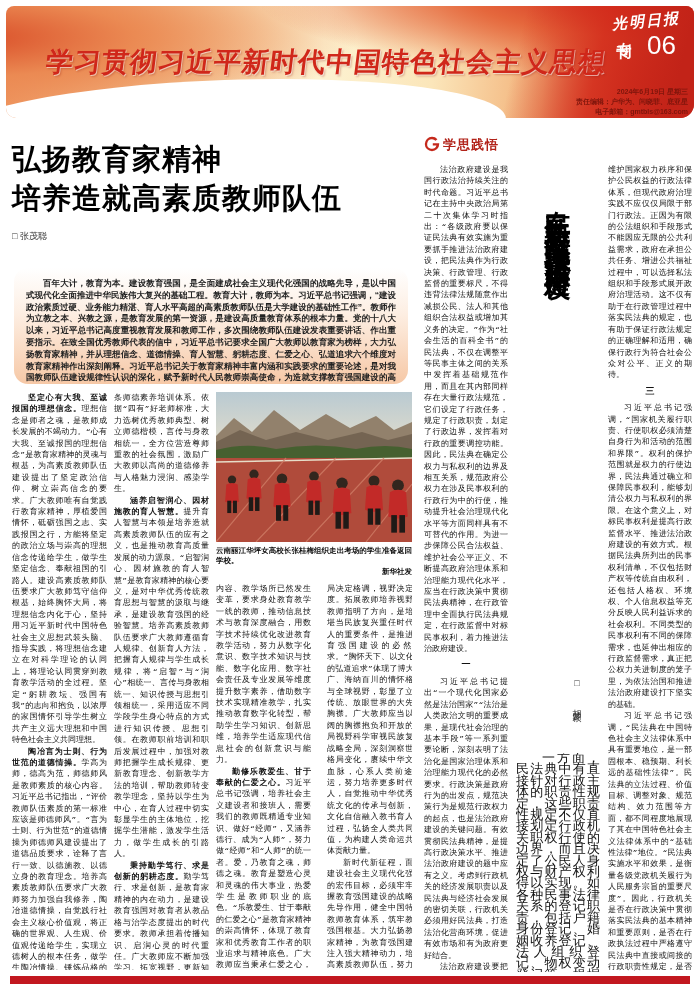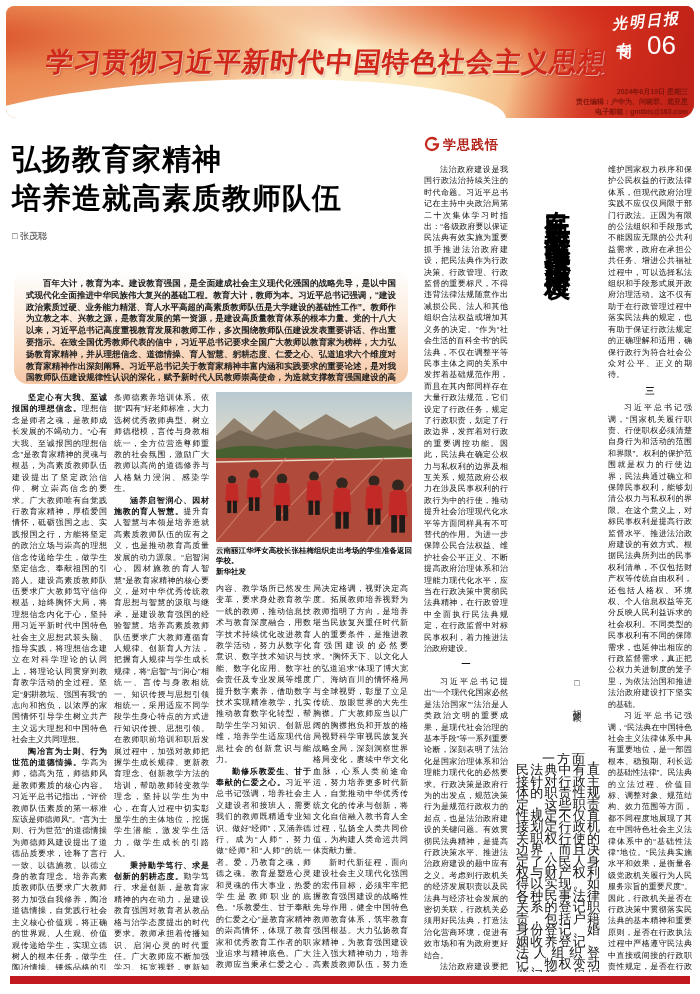--- a/index.html
+++ b/index.html
@@ -65,24 +65,24 @@
   .lead-box p{margin:0;text-indent:2em;}
   .body-cols{
     position:absolute;left:12px;top:392px;width:400px;height:578px;
     display:flex;gap:7px;
   }
   .tcol{flex:0 0 95px;width:95px;overflow:hidden;font-size:8px;line-height:11.4px;text-align:justify;}
   .right-block{flex:0 0 196px;width:196px;display:flex;flex-direction:column;}
   .figure{width:196px;}
   .figure svg{display:block;width:196px;height:150px;}
   .caption{font-size:7.5px;font-weight:bold;line-height:10px;margin-top:4px;text-align:justify;}
-  .credit{font-size:7.5px;font-weight:bold;text-align:left;margin-top:1px;}
-  .sub-cols{flex:1;display:flex;gap:2px;margin-top:6px;overflow:hidden;}
+  .credit{font-size:7.5px;font-weight:bold;text-align:right;margin-top:1px;}
+  .sub-cols{flex:1;display:flex;gap:16px;margin-top:6px;overflow:hidden;}
   .sub-cols .tcol{flex:0 0 95px;}
-  .para{margin:0;text-indent:2em;}
+  .para{margin:0;text-indent:2em;font-family:Liberation Mono, monospace;}
   .plead{font-weight:bold;margin-top:22px;}
   .sec{font-weight:bold;text-align:center;font-size:9px;margin:5px 0;}
   
   .right-section{position:absolute;left:424px;top:136px;width:268px;}
   .col-badge{display:flex;align-items:flex-start;gap:3px;height:20px;}
   .col-badge .g-icon{width:16px;height:16px;}
   .col-badge .badge-label{font-size:13px;font-weight:bold;color:#b2231a;letter-spacing:1px;}
   .m-cols{display:flex;gap:8px;margin-top:8px;height:808px;}
   .mcol{flex:0 0 84px;width:84px;overflow:hidden;font-size:8px;line-height:11.4px;text-align:justify;}
   .mcol-mid{display:flex;flex-direction:column;overflow:hidden;}

